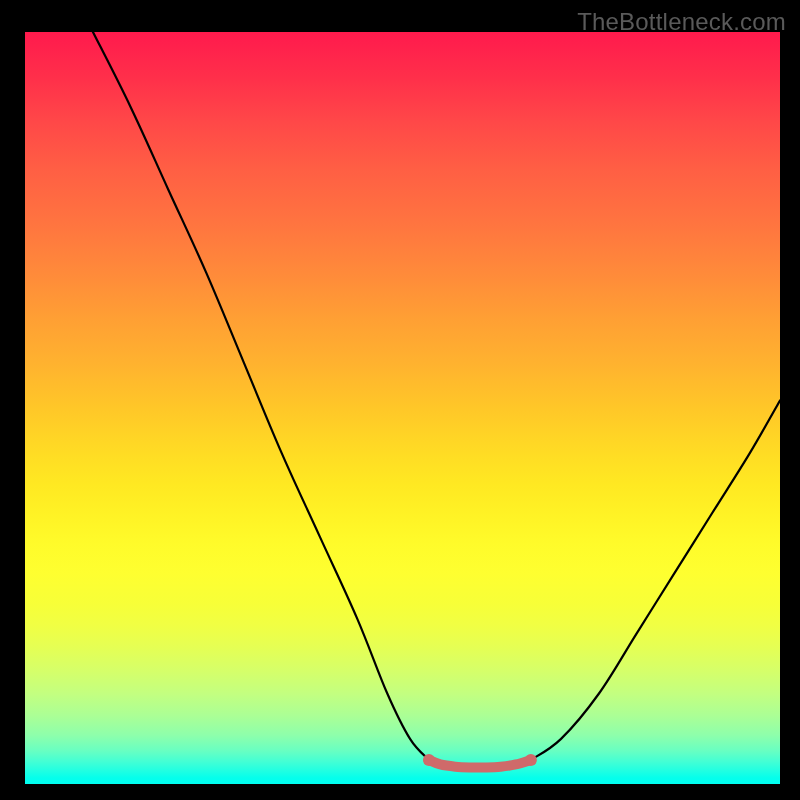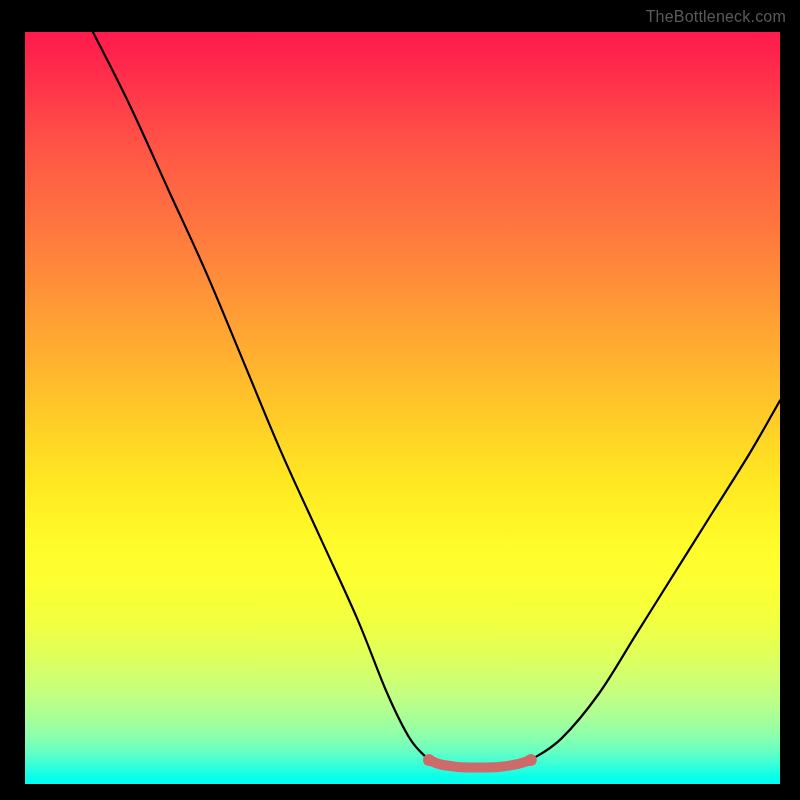--- a/index.html
+++ b/index.html
@@ -8,21 +8,21 @@
     position: relative;
     width: 800px;
     height: 800px;
     background: #000;
   }
   .watermark {
     position: absolute;
     top: 8px;
     right: 14px;
     font-family: Arial, Helvetica, sans-serif;
-    font-size: 16px;
+    font-size: 24px;
     font-weight: 500;
     color: #5a5a5a;
     letter-spacing: 0.2px;
     z-index: 3;
   }
   .plot {
     position: absolute;
     left: 25px;
     top: 32px;
     width: 755px;

